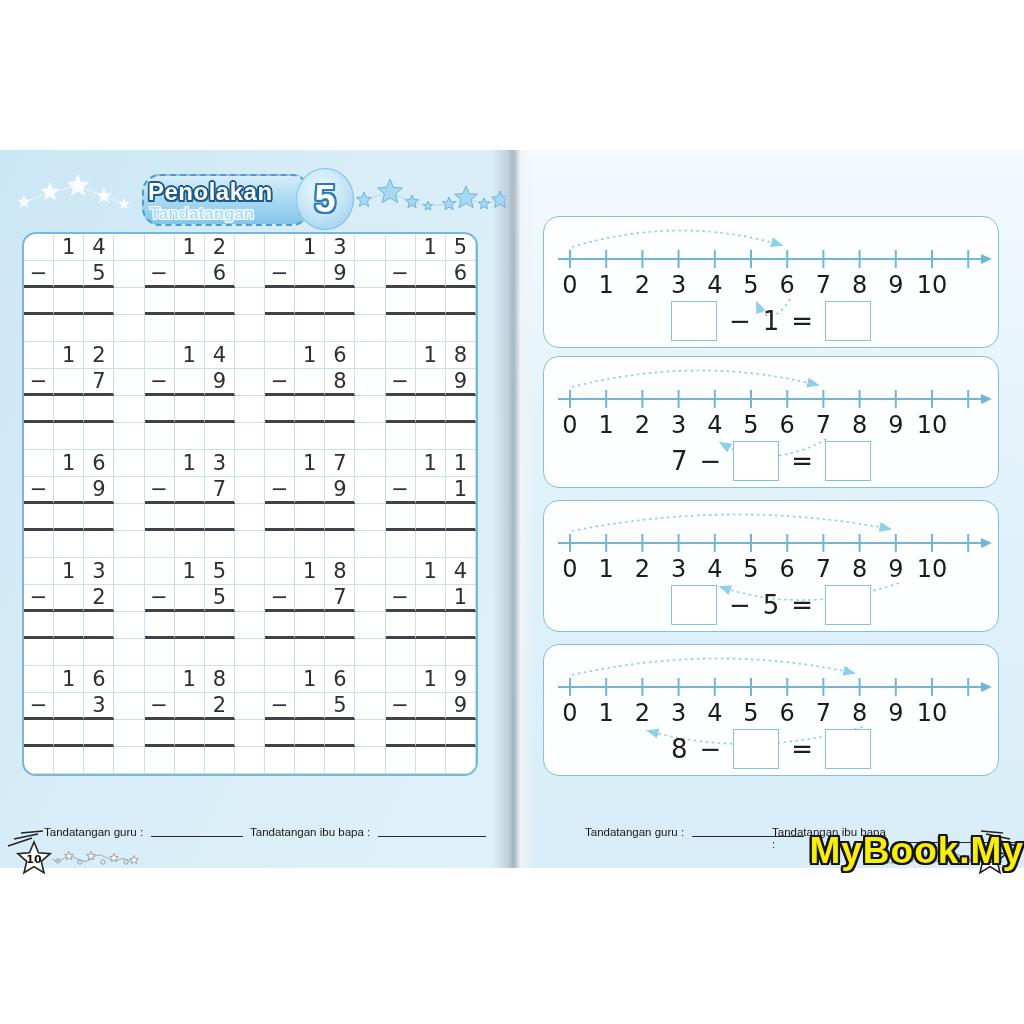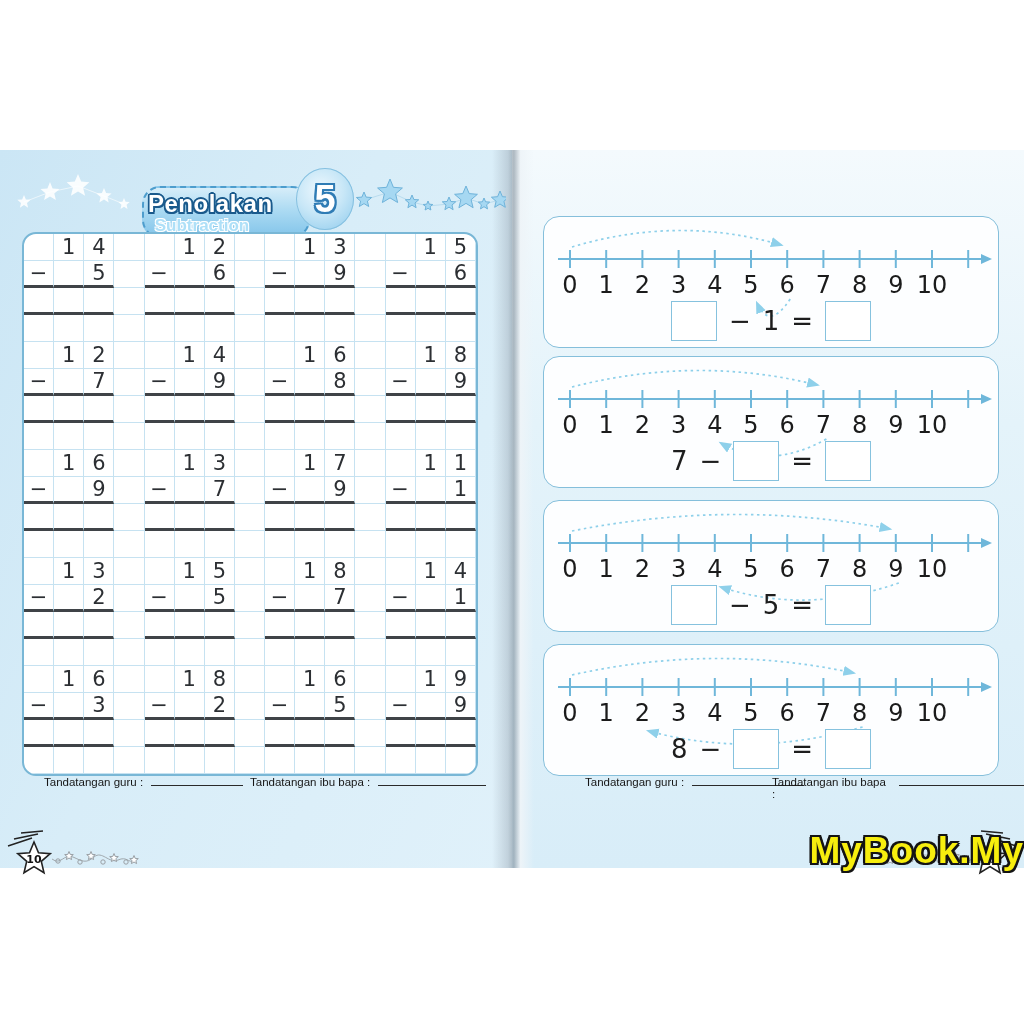--- a/index.html
+++ b/index.html
@@ -9,21 +9,21 @@
   .page-bg-left{position:absolute;left:0;top:0;width:512px;height:100%;
     background:linear-gradient(115deg,#cbe6f5 0%,#d8edf8 45%,#e0f1fa 100%)}
   .page-bg-right{position:absolute;left:512px;top:0;width:512px;height:100%;
     background:linear-gradient(180deg,#f4fafd 0%,#e4f3fa 38%,#d8edf8 100%)}
   .spine{position:absolute;left:492px;top:0;width:42px;height:100%;z-index:1;
     background:linear-gradient(90deg,rgba(150,165,178,0) 0%,rgba(148,162,175,0.40) 38%,
       rgba(116,131,144,0.55) 52%,rgba(238,244,248,0.95) 68%,rgba(246,250,252,0) 100%)}
   .content{position:absolute;inset:0;z-index:2}
 
   
-  .title-box{position:absolute;left:142px;top:36px;width:168px;height:52px;
+  .title-box{position:absolute;left:142px;top:24px;width:168px;height:52px;
     border:2.5px dashed #4d9dcd;border-radius:18px;
     background:linear-gradient(180deg,#d6edf9 0%,#a9d9f2 50%,#84c5ea 100%)}
   .title-my{position:absolute;left:4px;right:52px;top:2px;text-align:center;
     font-size:24px;font-weight:bold;color:#ffffff;letter-spacing:0.5px;
     text-shadow:-1.5px -1.5px 0 #1a5a8c,1.5px -1.5px 0 #1a5a8c,-1.5px 1.5px 0 #1a5a8c,
       1.5px 1.5px 0 #1a5a8c,0 -1.8px 0 #1a5a8c,0 1.8px 0 #1a5a8c,-1.8px 0 0 #1a5a8c,1.8px 0 0 #1a5a8c}
   .title-en{position:absolute;left:4px;right:52px;top:28px;text-align:center;
     font-size:17px;font-weight:bold;color:#aee0f8;
     text-shadow:-1px -1px 0 #fff,1px -1px 0 #fff,-1px 1px 0 #fff,1px 1px 0 #fff}
   .unit-oval{position:absolute;left:296px;top:18px;width:58px;height:62px;border-radius:50%;
@@ -46,21 +46,21 @@
   .h-my{position:absolute;left:545px;top:14px;font-size:21px;font-weight:bold;color:#131313}
   .h-en{position:absolute;left:545px;top:41px;font-size:19px;font-weight:bold;color:#2ba7e0}
   .panel{position:absolute;left:543px;width:456px;height:132px;background:#fdfeff;
     border:1.6px solid #85bfdb;border-radius:16px}
   .panel svg{position:absolute;left:0;top:2px;overflow:visible}
   .eq{position:absolute;left:0;right:0;bottom:6px;display:flex;justify-content:center;
     align-items:center;gap:12px;font-size:26px;color:#1d1d1d;font-family:"DejaVu Sans",sans-serif}
   .eqbox{width:46px;height:40px;border:1.6px solid #86c2de;background:#ffffff}
 
   
-  .sig{position:absolute;top:626px;display:flex;align-items:flex-start;gap:8px;
+  .sig{position:absolute;top:676px;display:flex;align-items:center;gap:8px;
     font-size:11.5px;color:#161616}
   .sigline{display:inline-block;border-bottom:1.5px solid #2a2a2a;height:10px;margin-bottom:1px}
   .watermark{position:absolute;left:0;right:0;top:680px;text-align:right;z-index:5;
     font-size:37px;font-weight:bold;color:#f7ee0e;letter-spacing:1px;
     text-shadow:-2px -2px 0 #141414,2px -2px 0 #141414,-2px 2px 0 #141414,2px 2px 0 #141414,
       0 -2.4px 0 #141414,0 2.4px 0 #141414,-2.4px 0 0 #141414,2.4px 0 0 #141414}
 </style>
 </head>
 <body>
 
@@ -75,21 +75,21 @@
         <polyline points="14,30 40,20 68,14 94,24 114,32" fill="none" stroke="rgba(255,255,255,0.6)" stroke-width="1"></polyline>
         <path d="M14.0,23.0 L15.9,27.5 L20.7,27.8 L17.0,31.0 L18.1,35.7 L14.0,33.1 L9.9,35.7 L11.0,31.0 L7.3,27.8 L12.1,27.5 Z" fill="rgba(255,255,255,0.88)"></path>
         <path d="M40.0,10.0 L42.6,16.4 L49.5,16.9 L44.3,21.4 L45.9,28.1 L40.0,24.5 L34.1,28.1 L35.7,21.4 L30.5,16.9 L37.4,16.4 Z" fill="rgba(255,255,255,0.88)"></path>
         <path d="M68.0,2.0 L71.2,9.6 L79.4,10.3 L73.1,15.7 L75.1,23.7 L68.0,19.4 L60.9,23.7 L62.9,15.7 L56.6,10.3 L64.8,9.6 Z" fill="rgba(255,255,255,0.88)"></path>
         <path d="M94.0,16.0 L96.1,21.1 L101.6,21.5 L97.4,25.1 L98.7,30.5 L94.0,27.6 L89.3,30.5 L90.6,25.1 L86.4,21.5 L91.9,21.1 Z" fill="rgba(255,255,255,0.88)"></path>
         <path d="M114.0,26.0 L115.6,29.8 L119.7,30.1 L116.6,32.8 L117.5,36.9 L114.0,34.7 L110.5,36.9 L111.4,32.8 L108.3,30.1 L112.4,29.8 Z" fill="rgba(255,255,255,0.88)"></path>
       </svg>
 
     <div class="title-box">
       <div class="title-my">Penolakan</div>
-      <div class="title-en">Subtraction</div>
+      <div class="title-en">Tandatangan</div>
     </div>
     <div class="unit-oval">
       <span class="unit-num">5</span>
     </div>
     <svg class="deco" style="left:354px;top:20px" width="152" height="50" id="stars-right">
         <polyline points="10,30 36,22 58,32 74,36 95,34 112,28 130,34 146,30" fill="none" stroke="#b9dcee" stroke-width="1"></polyline>
         <path d="M10.0,22.0 L12.1,27.1 L17.6,27.5 L13.4,31.1 L14.7,36.5 L10.0,33.6 L5.3,36.5 L6.6,31.1 L2.4,27.5 L7.9,27.1 Z" fill="#a6d8f2" stroke="#6fb3da" stroke-width="1"></path>
         <path d="M36.0,9.0 L39.4,17.3 L48.4,18.0 L41.6,23.8 L43.6,32.5 L36.0,27.9 L28.4,32.5 L30.4,23.8 L23.6,18.0 L32.6,17.3 Z" fill="#a6d8f2" stroke="#6fb3da" stroke-width="1"></path>
         <path d="M58.0,25.0 L59.9,29.5 L64.7,29.8 L61.0,33.0 L62.1,37.7 L58.0,35.1 L53.9,37.7 L55.0,33.0 L51.3,29.8 L56.1,29.5 Z" fill="#a6d8f2" stroke="#6fb3da" stroke-width="1"></path>
         <path d="M74.0,31.0 L75.3,34.2 L78.8,34.5 L76.1,36.7 L76.9,40.0 L74.0,38.3 L71.1,40.0 L71.9,36.7 L69.2,34.5 L72.7,34.2 Z" fill="#a6d8f2" stroke="#6fb3da" stroke-width="1"></path>

